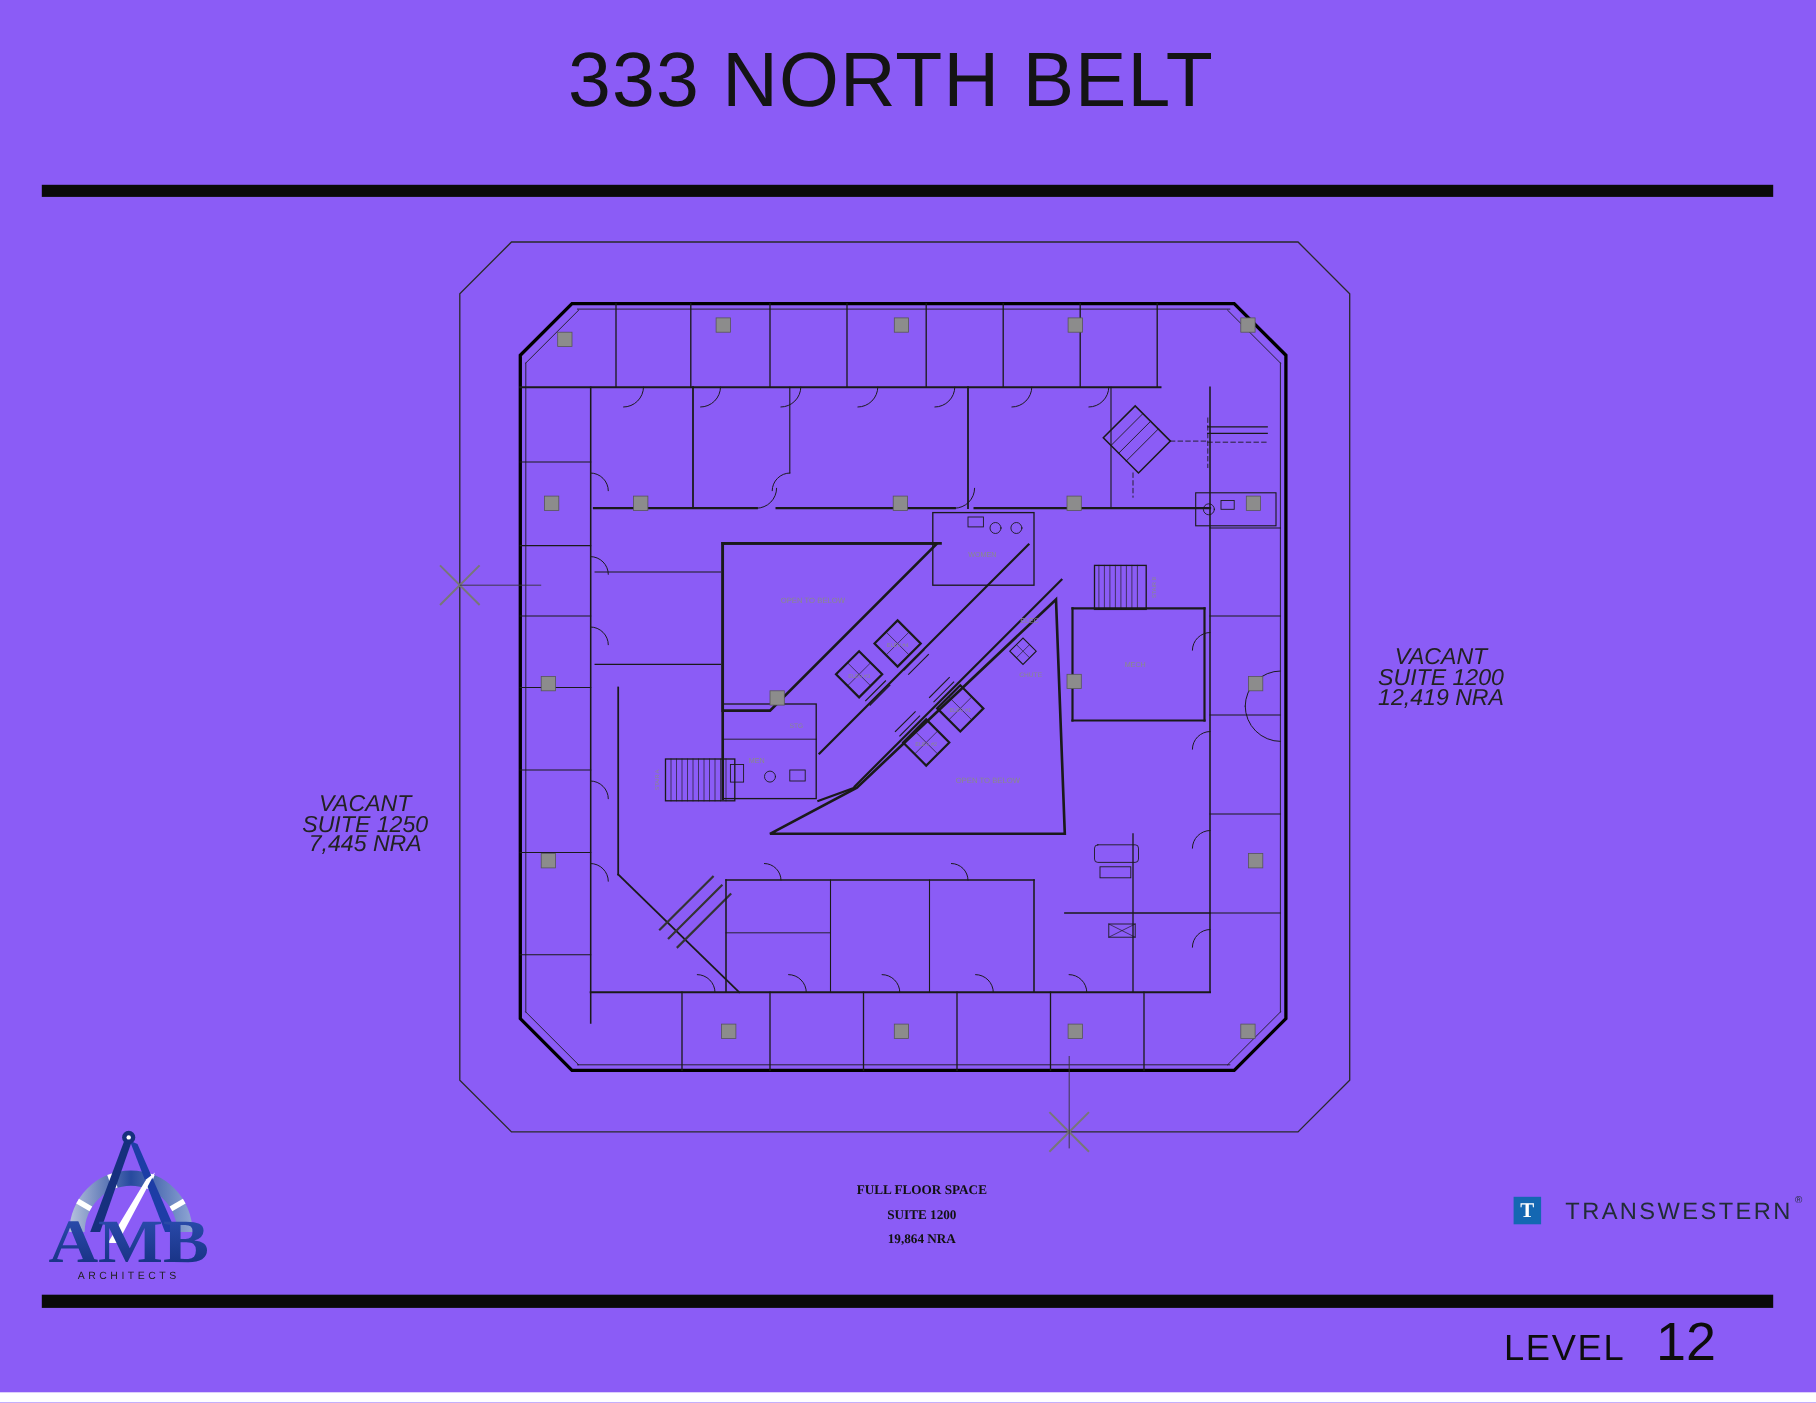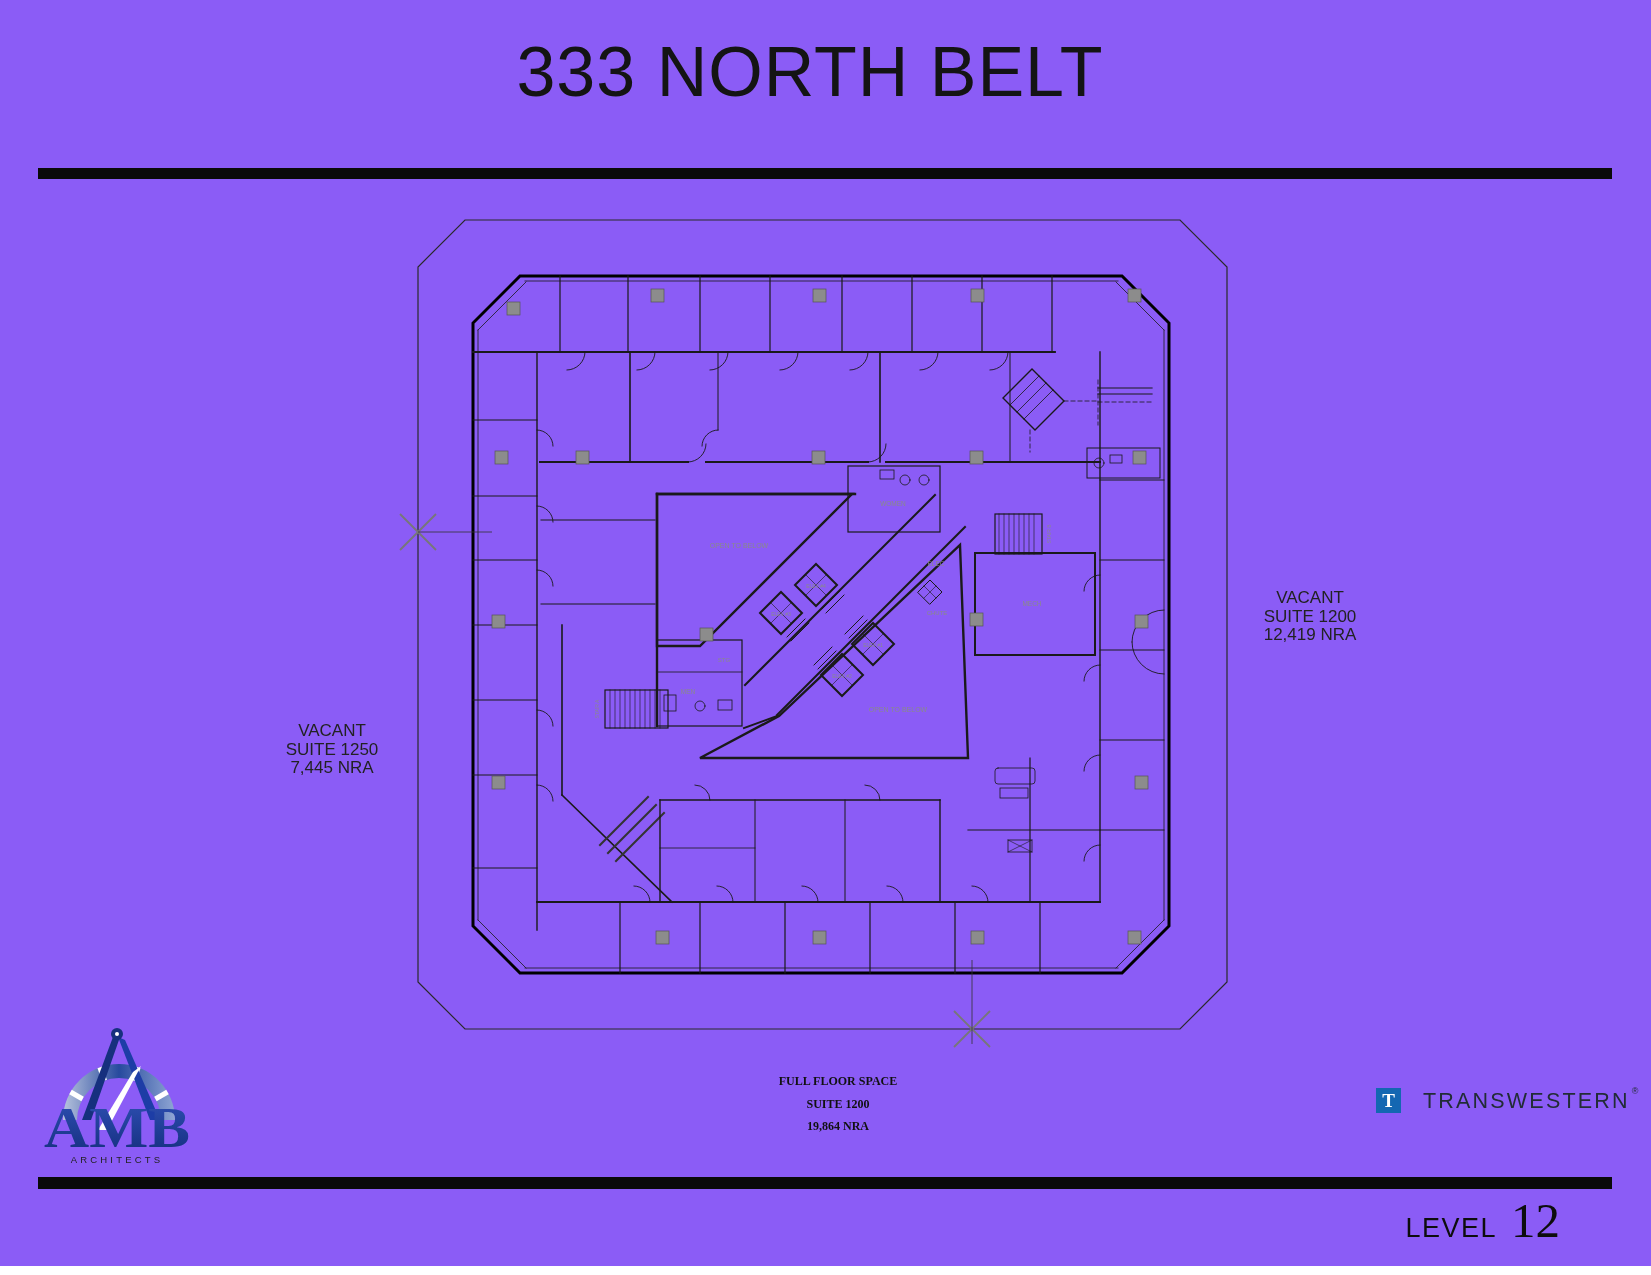--- a/index.html
+++ b/index.html
@@ -9,37 +9,37 @@
   #header{position:absolute;top:34px;left:0;width:1620px;text-align:center;}
   #title{font-size:70px;line-height:76px;letter-spacing:1px;color:#141414;}
   #subtitle{font-size:34px;line-height:40px;margin-top:2px;color:#141414;}
   .rule{position:absolute;left:38px;width:1574px;background:#0a0a0a;}
   #rule-top{top:168px;height:11px;}
   #rule-bottom{top:1177px;height:12px;}
   
   #plan-svg{position:absolute;left:0;top:0;width:1651px;height:1275px;}
   .plan-label{font-family:"Liberation Sans",sans-serif;fill:#8a8a8a;}
   
-  .suite-label{position:absolute;text-align:center;font-size:17px;line-height:18.5px;color:#222;}
+  .suite-label{position:absolute;text-align:center;font-size:21px;line-height:18.5px;color:#222;font-style:italic;}
   #suite-left{left:242px;top:722px;width:180px;}
   #suite-right{left:1220px;top:589px;width:180px;}
   #suite-bottom{position:absolute;left:728px;top:1070px;width:220px;text-align:center;
     font-family:"Liberation Serif",serif;font-weight:bold;font-size:12px;line-height:22.5px;color:#111;}
   
   #amb-logo{position:absolute;left:40px;top:1022px;width:170px;height:152px;}
   
   #tw-logo{position:absolute;left:1376px;top:1086px;display:flex;align-items:center;}
   #tw-box{width:25px;height:25px;background:#1467b2;color:#fff;text-align:center;
     font-family:"Liberation Serif",serif;font-weight:bold;font-size:19px;line-height:25px;}
   #tw-name{margin-left:22px;font-size:21.5px;font-weight:400;letter-spacing:2.2px;color:#222c36;}
   #tw-reg{font-size:9px;color:#222c36;vertical-align:14px;margin-left:2px;}
   
   #level-block{position:absolute;left:1330px;top:1192px;width:230px;text-align:right;color:#0d0d0d;}
-  #level-label{font-size:27px;letter-spacing:1.5px;}
-  #level-number{font-size:49px;margin-left:14px;font-family:Liberation Serif, serif;}
+  #level-label{font-size:33px;letter-spacing:1.5px;}
+  #level-number{font-size:49px;margin-left:28px;}
 </style>
 </head>
 <body>
 
 <div id="page">
 
   <div id="header">
     <div id="title">333 NORTH BELT</div>
   </div>
   <div class="rule" id="rule-top"></div>

